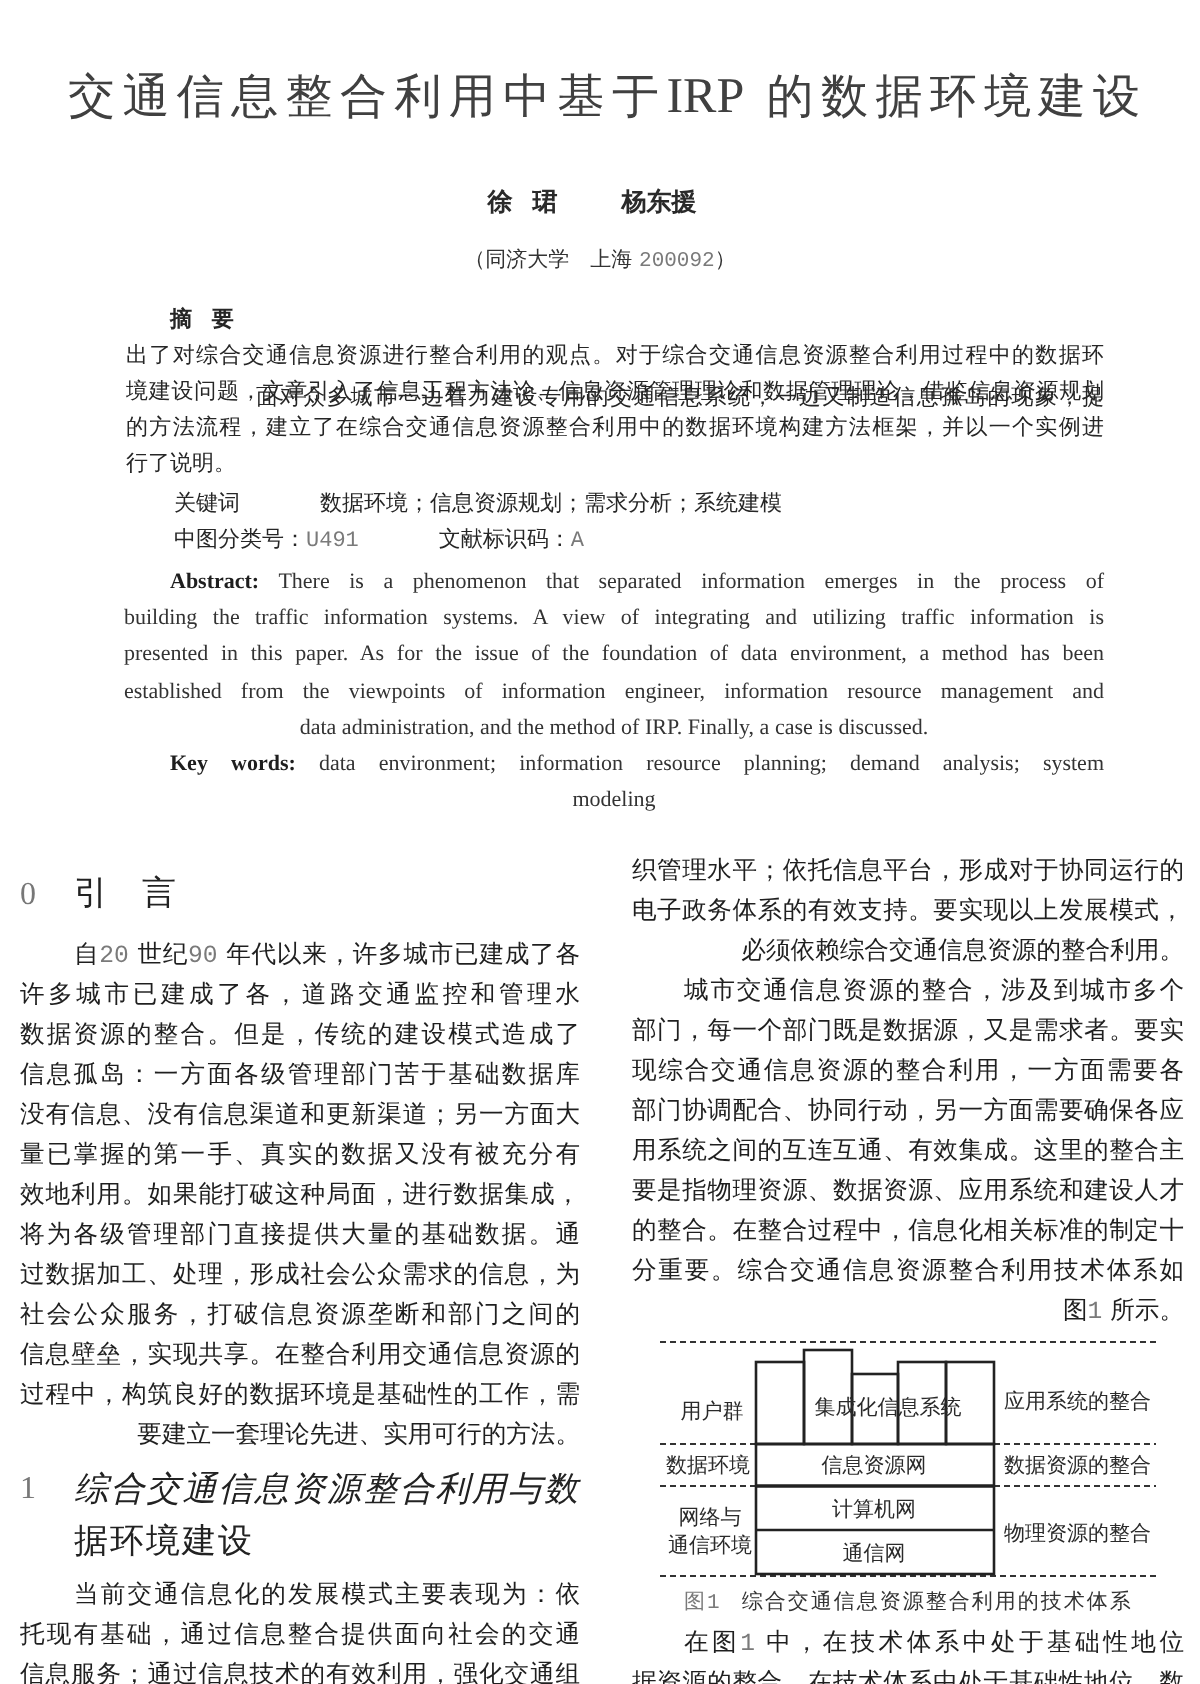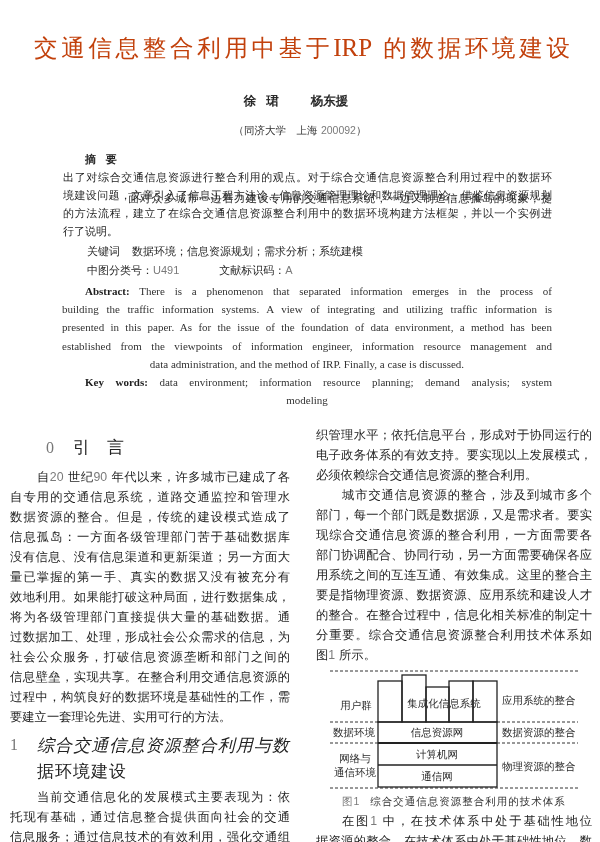--- a/index.html
+++ b/index.html
@@ -7,52 +7,52 @@
     width:600px; height:842px; position:relative; overflow:hidden;
     background:#ffffff; color:#1e1e1e;
     font-family:"DejaVu Sans", sans-serif;
   }
   .abs { position:absolute; }
   .ln {
     position:absolute; white-space:normal; overflow:visible;
     box-sizing:border-box;
   }
   .j { text-align:justify; text-align-last:justify; }
-  .num { font-family:Liberation Sans, sans-serif; color:#7a7a7a; }
+  .num { font-family:Liberation Mono, monospace; color:#7a7a7a; }
 
   
-  .title { left:34px; top:33px; width:536px; height:30px; line-height:30px; font-size:23.5px; color:#c2410c; }
+  .title { left:34px; top:33px; width:536px; height:30px; line-height:30px; font-size:23.5px; color:#404040; }
   .title .acr { font-family:"Liberation Serif", serif; font-size:25px; }
   .authors { left:0; top:92px; width:600px; height:18px; line-height:18px; font-size:12.5px; font-weight:bold;
              display:flex; justify-content:center; gap:22px; color:#2a2a2a; }
   .authors span:first-child { margin-left:-8px; letter-spacing:10px; }
   .affil { left:0; top:123px; width:600px; height:14px; line-height:14px; font-size:10.5px; text-align:center; color:#333; }
 
   
   .cnab { left:63px; width:489px; height:18px; line-height:18px; font-size:11px; color:#262626; }
   .cnab1 { left:85px; width:467px; display:flex; }
   .cnab1 .lbl { font-weight:bold; width:43px; flex:none; letter-spacing:3px; }
   .cnab1 .txt { flex:1;margin-top:39px; }
   .kw { left:87px; height:18px; line-height:18px; font-size:11px; color:#262626; }
-  .kw .lbl { margin-right:12px; }
+  .kw .lbl { margin-right:40px; }
   .clc .gap { display:inline-block; width:40px; }
 
   
   .enab { left:62px; width:490px; height:18px; line-height:18px; font-size:11px; font-family:"Liberation Serif", serif; color:#333;text-align:center; }
   .enab b { color:#1e1e1e; }
   .enab1 { left:85px; width:467px; }
 
   
-  .body { font-size:12.3px; height:20px; line-height:20px; color:#1f1f1f; }
+  .body { font-size:12.3px; height:20px; line-height:20px; color:#1f1f1f;text-align:right; }
   .lc { left:10px; width:280px; }
   .rc { left:316px; width:276px; }
   .ind-l { left:37px; width:253px; }
   .ind-r { left:342px; width:250px; }
 
-  .h0 { left:10px; top:436px; height:22px; line-height:22px; font-size:17px; color:#222;margin-left:36px; }
+  .h0 { left:10px; top:436px; height:22px; line-height:22px; font-size:17px; color:#222; }
   .h0 .n { font-family:"Liberation Serif", serif; color:#777; font-size:16px; display:inline-block; width:27px; }
   .h0 .t { letter-spacing:17px; }
 
   .h1n { left:10px; top:732px; height:26px; line-height:26px; font-size:16px; font-family:"Liberation Serif", serif; color:#777; }
   .h1t { left:37px; height:26px; line-height:26px; font-size:17px; color:#222; }
   .h1t.a { top:732px; width:252px;font-style:italic; }
   .h1t.b { top:758px; letter-spacing:1px; }
 
   .fig { left:320px; top:660px; width:270px; height:135px; }
   .fig text { font-family:"DejaVu Sans", sans-serif; font-size:10.5px; fill:#2a2a2a; }
@@ -88,21 +88,21 @@
 <div class="ln enab j" style="top:300px">building the traffic information systems. A view of integrating and utilizing traffic information is</div>
 <div class="ln enab j" style="top:318px">presented in this paper. As for the issue of the foundation of data environment, a method has been</div>
 <div class="ln enab j" style="top:337px">established from the viewpoints of information engineer, information resource management and</div>
 <div class="ln enab" style="top:355px">data administration, and the method of IRP. Finally, a case is discussed.</div>
 <div class="ln enab enab1 j" style="top:373px"><b>Key words:</b> <span>data environment; information resource planning; demand analysis; system</span></div>
 <div class="ln enab" style="top:391px">modeling</div>
 
 <div class="ln h0"><span class="n">0</span><span class="t">引言</span></div>
 
 <div class="ln body j ind-l" style="top:467px"><span>自</span><span class="num">20</span><span> 世纪</span><span class="num">90</span><span> 年代以来，许多城市已建成了各</span></div>
-<div class="ln body j lc" style="top:487px">自专用的交通信息系统，道路交通监控和管理水</div>
+<div class="ln body j lc" style="top:487px">许多城市已建成了各，道路交通监控和管理水</div>
 <div class="ln body j lc" style="top:507px">数据资源的整合。但是，传统的建设模式造成了</div>
 <div class="ln body j lc" style="top:527px">信息孤岛：一方面各级管理部门苦于基础数据库</div>
 <div class="ln body j lc" style="top:547px">没有信息、没有信息渠道和更新渠道；另一方面大</div>
 <div class="ln body j lc" style="top:567px">量已掌握的第一手、真实的数据又没有被充分有</div>
 <div class="ln body j lc" style="top:587px">效地利用。如果能打破这种局面，进行数据集成，</div>
 <div class="ln body j lc" style="top:607px">将为各级管理部门直接提供大量的基础数据。通</div>
 <div class="ln body j lc" style="top:627px">过数据加工、处理，形成社会公众需求的信息，为</div>
 <div class="ln body j lc" style="top:647px">社会公众服务，打破信息资源垄断和部门之间的</div>
 <div class="ln body j lc" style="top:667px">信息壁垒，实现共享。在整合利用交通信息资源的</div>
 <div class="ln body j lc" style="top:687px">过程中，构筑良好的数据环境是基础性的工作，需</div>

